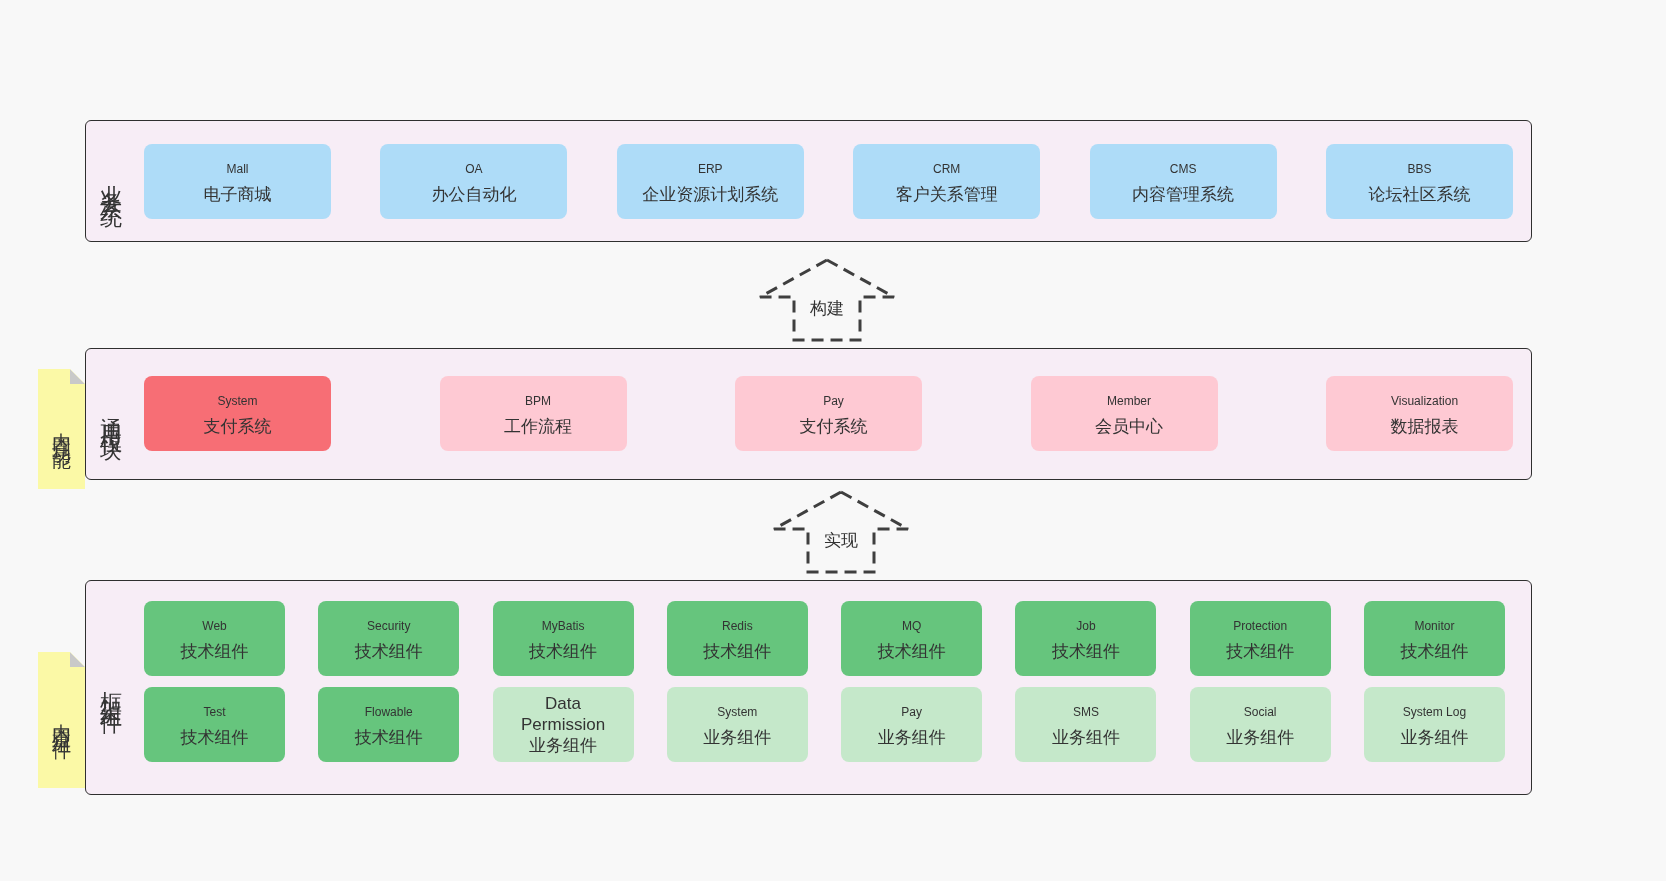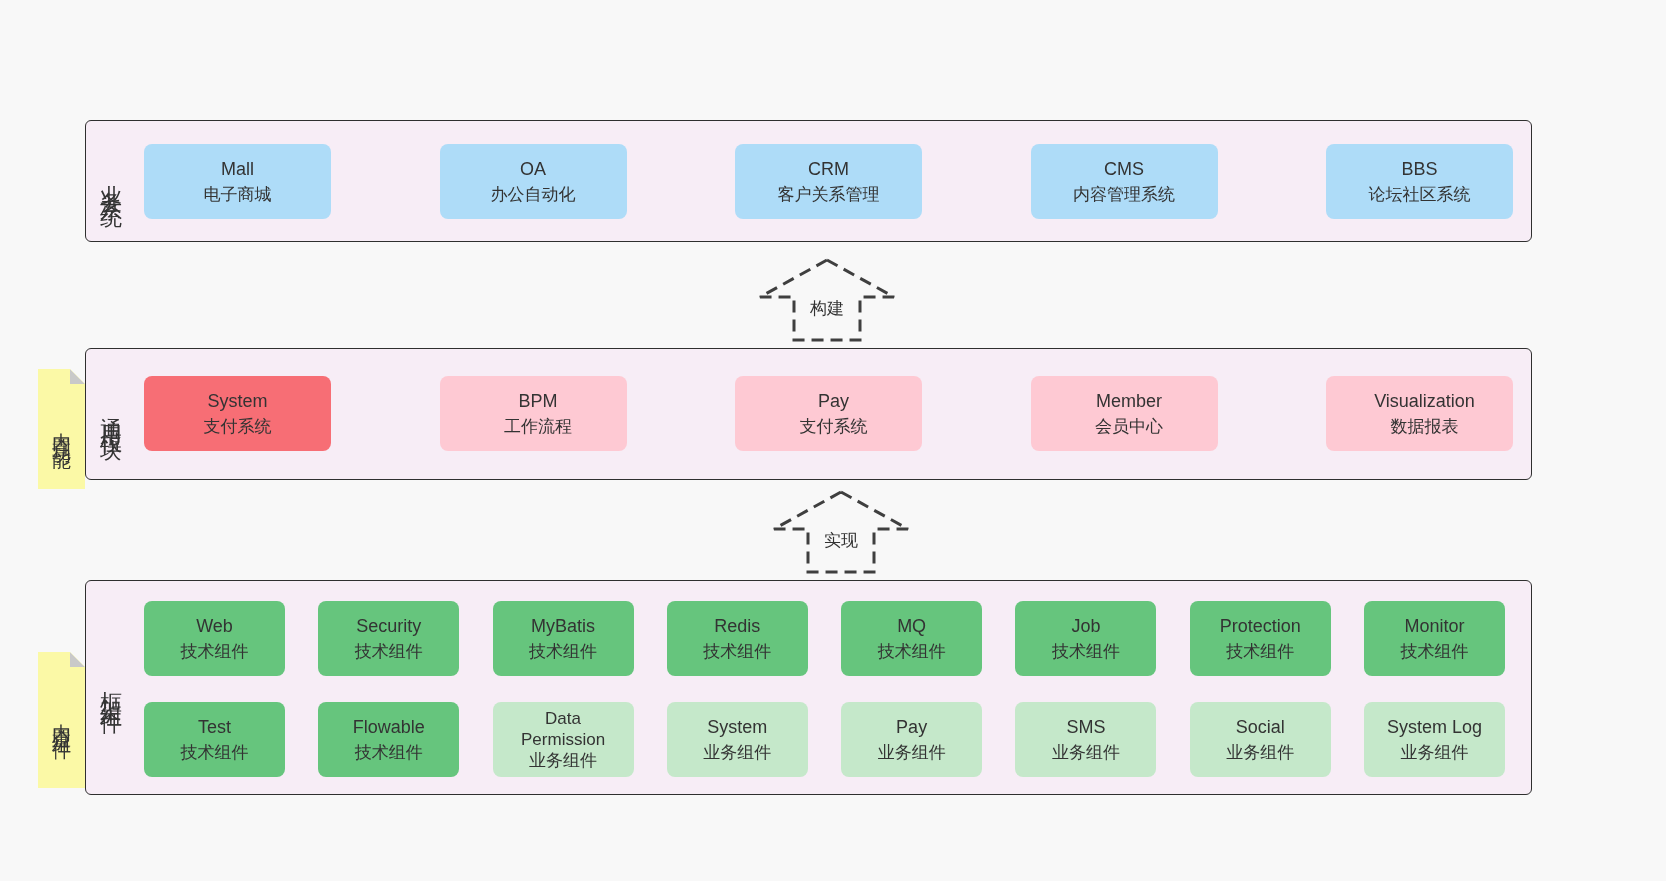--- a/index.html
+++ b/index.html
@@ -29,29 +29,29 @@
   }
   .row6{
     position:absolute;left:58px;right:18px;top:23px;
     display:flex;justify-content:space-between;
   }
   .panel-modules .row6{top:27px;}
   .row6 .box{width:187px;height:75px;}
   .grid8{
     position:absolute;left:58px;right:26px;top:20px;
     display:grid;grid-template-columns:repeat(8,141px);
-    justify-content:space-between;row-gap:26px;
+    justify-content:space-between;row-gap:11px;
   }
   .grid8 .box{width:141px;height:75px;}
   .box{
     box-sizing:border-box;border-radius:8px;
     display:flex;flex-direction:column;align-items:center;justify-content:center;
     text-align:center;color:var(--text,#333);
   }
-  .box .t{font-size:18px;line-height:25px;}
+  .box .t{font-size:12px;line-height:25px;}
   .box .s{font-size:17px;line-height:25px;text-align:center;}
   .box.wrap .t{max-width:108px;line-height:21px;font-size:17px;}
   .box.wrap .s{line-height:21px;}
   .blue{background:var(--blue,#aedcf8);}
   .red{background:var(--red,#f76e75);}
   .pink{background:var(--pink,#fec9d3);padding-left:10px;}
   .green{background:var(--green,#66c57d);}
   .lightgreen{background:var(--light-green,#c5e8ca);}
   .note{
     position:absolute;left:38px;width:47px;
@@ -88,20 +88,24 @@
   <div class="row6">
     <div class="box blue">
       <div class="t">Mall</div>
       <div class="s">电子商城</div>
     </div>
     <div class="box blue">
       <div class="t">OA</div>
       <div class="s">办公自动化</div>
     </div>
     <div class="box blue">
+      <div class="t">ERP</div>
+      <div class="s">企业资源计划系统</div>
+    </div>
+    <div class="box blue">
       <div class="t">CRM</div>
       <div class="s">客户关系管理</div>
     </div>
     <div class="box blue">
       <div class="t">CMS</div>
       <div class="s">内容管理系统</div>
     </div>
     <div class="box blue">
       <div class="t">BBS</div>
       <div class="s">论坛社区系统</div>

